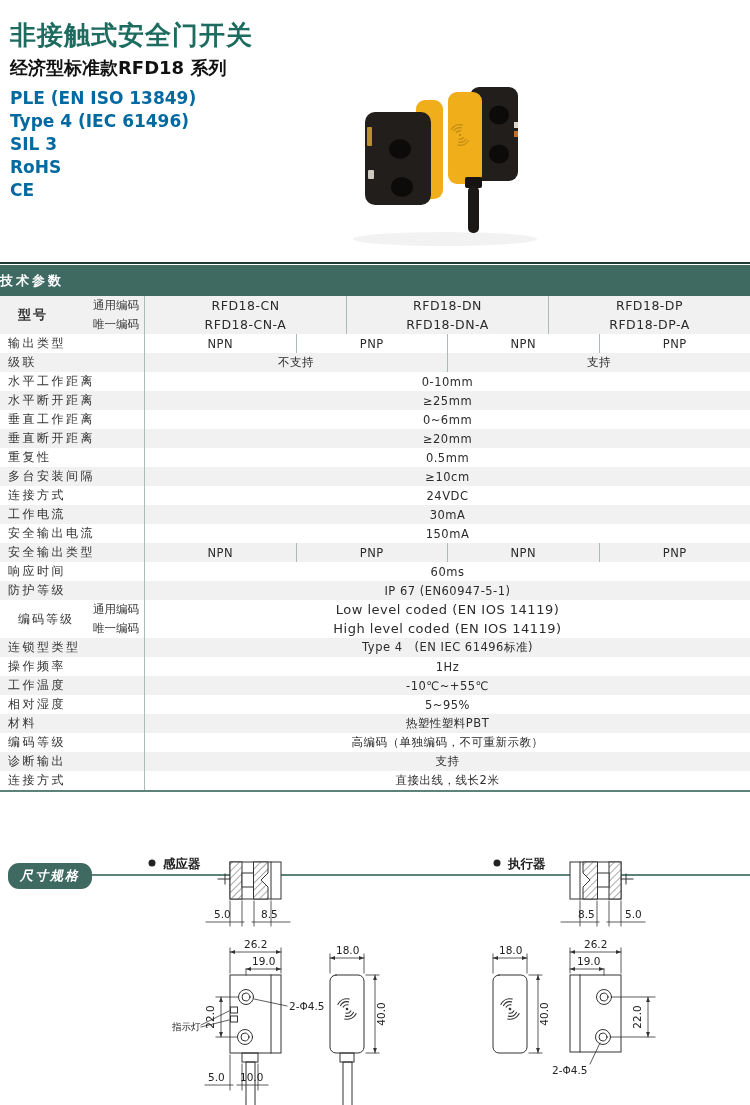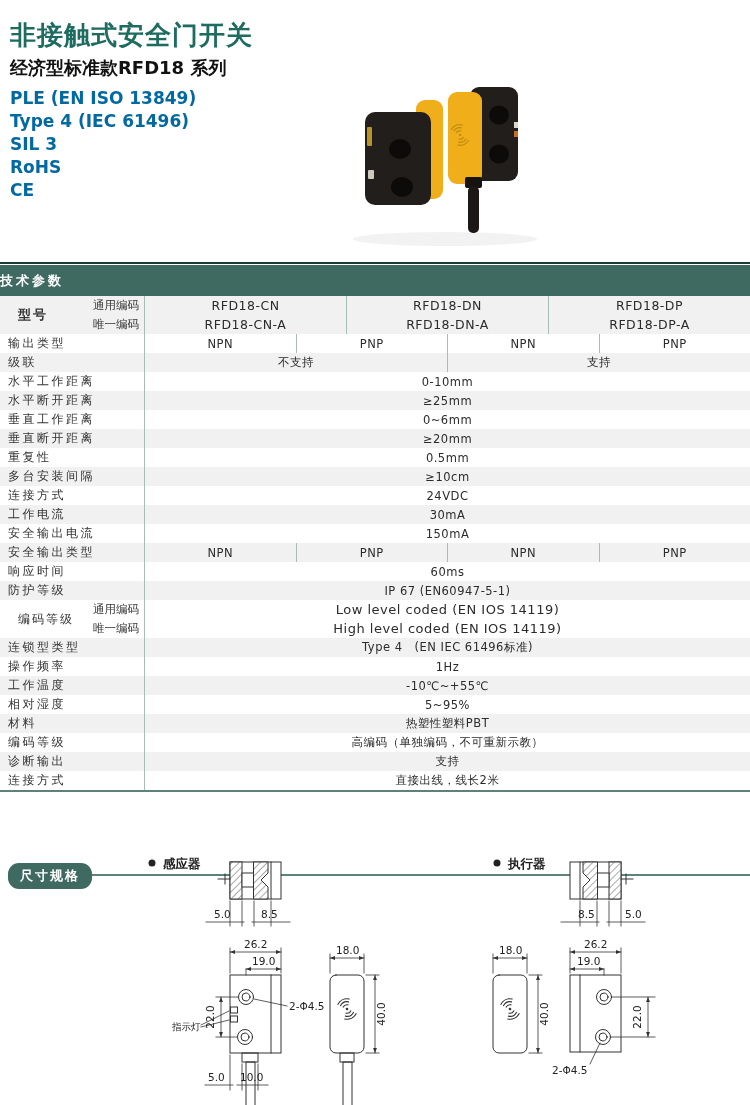--- a/index.html
+++ b/index.html
@@ -43,21 +43,21 @@
   .subs span { font-size:11.5px; line-height:19px; letter-spacing:0; color:#333; }
   .td.model-td { flex-direction:column; font-weight:normal; font-size:12.5px; }
   .td.model-td span { line-height:19px; }
   .td.stack { flex-direction:column; }
   .td.stack span { line-height:19px; font-size:13px; }
   
   .dimsec { position:absolute; left:0; top:851px; width:750px; height:24px; }
   .dimsec .line { position:absolute; left:60px; right:0; top:11px; height:2px; background:#5c8279; }
   .pill {
     position:absolute; left:8px; top:0; background:#3f6a62; color:#fff;
-    border-radius:11px; padding:4px 12px; font-size:13px; font-weight:bold; letter-spacing:2px;
+    border-radius:11px; padding:4px 12px; font-size:13px; font-weight:bold; letter-spacing:2px;font-style:italic;
   }
   .drawings { position:absolute; left:0; top:835px; }
   svg text { font-family:"DejaVu Sans","Liberation Sans",sans-serif; }
 </style>
 </head>
 <body>
 
 <div class="page">
 
   <div class="hdr">

